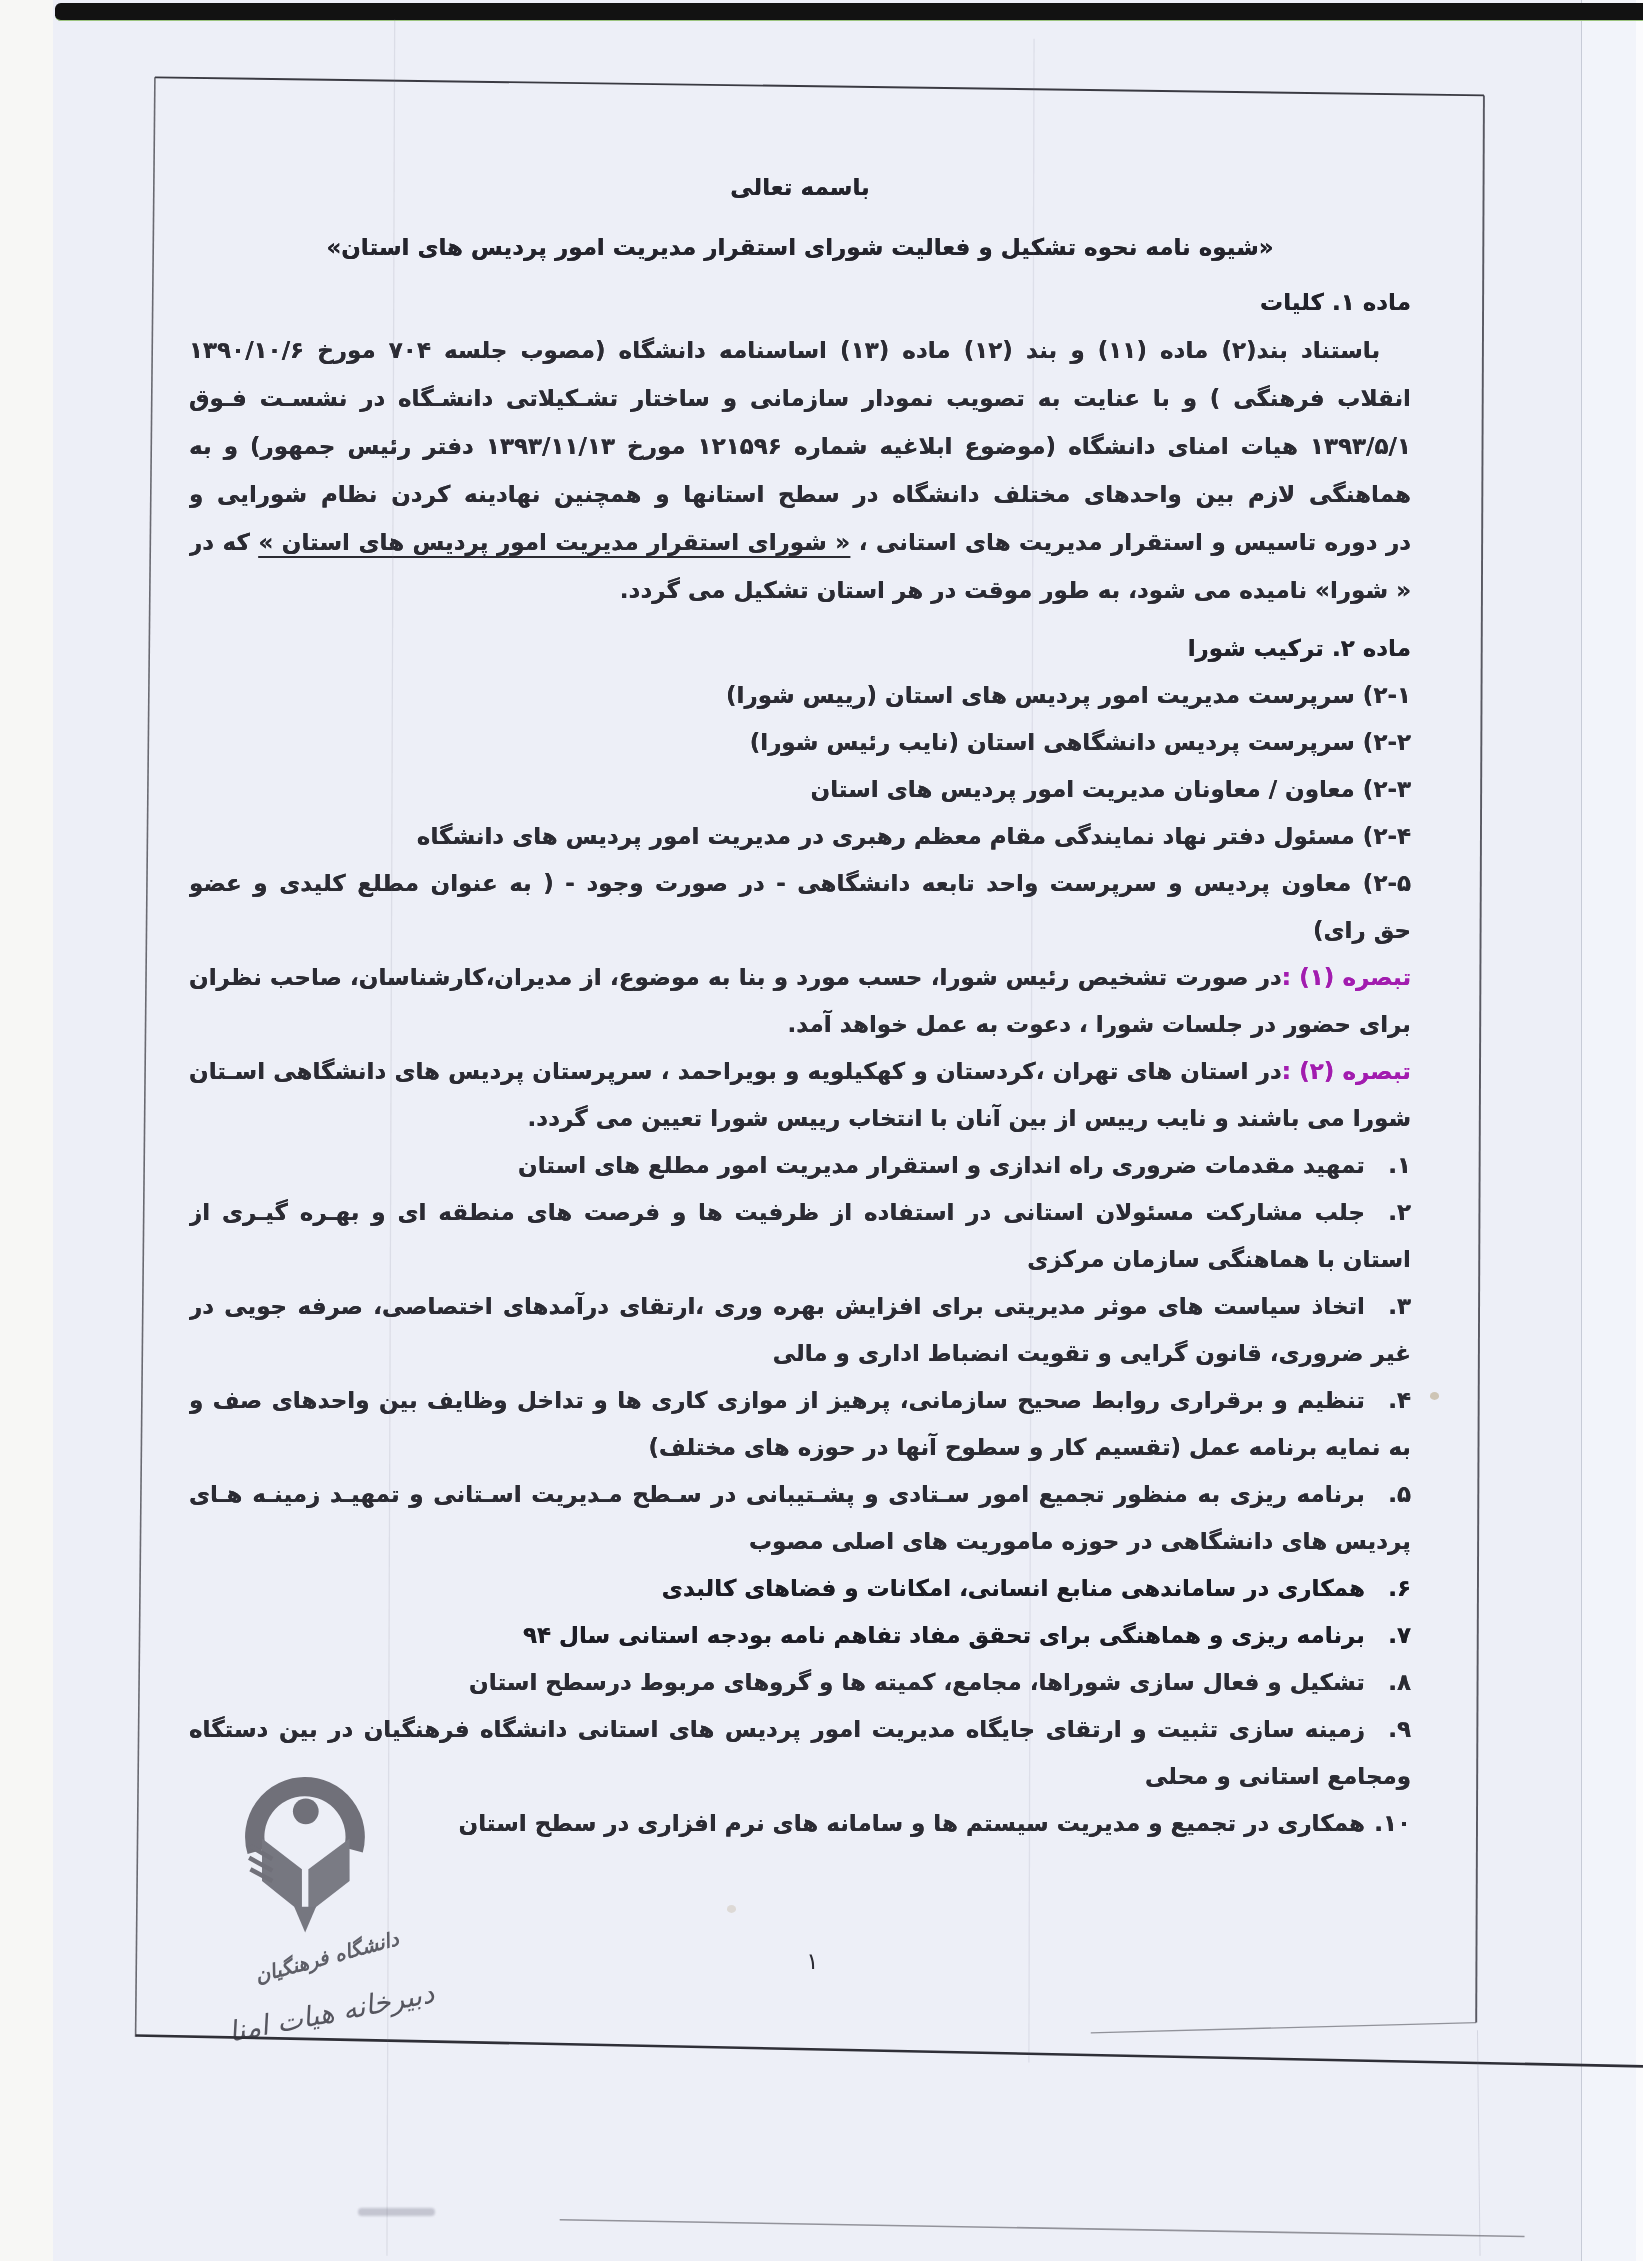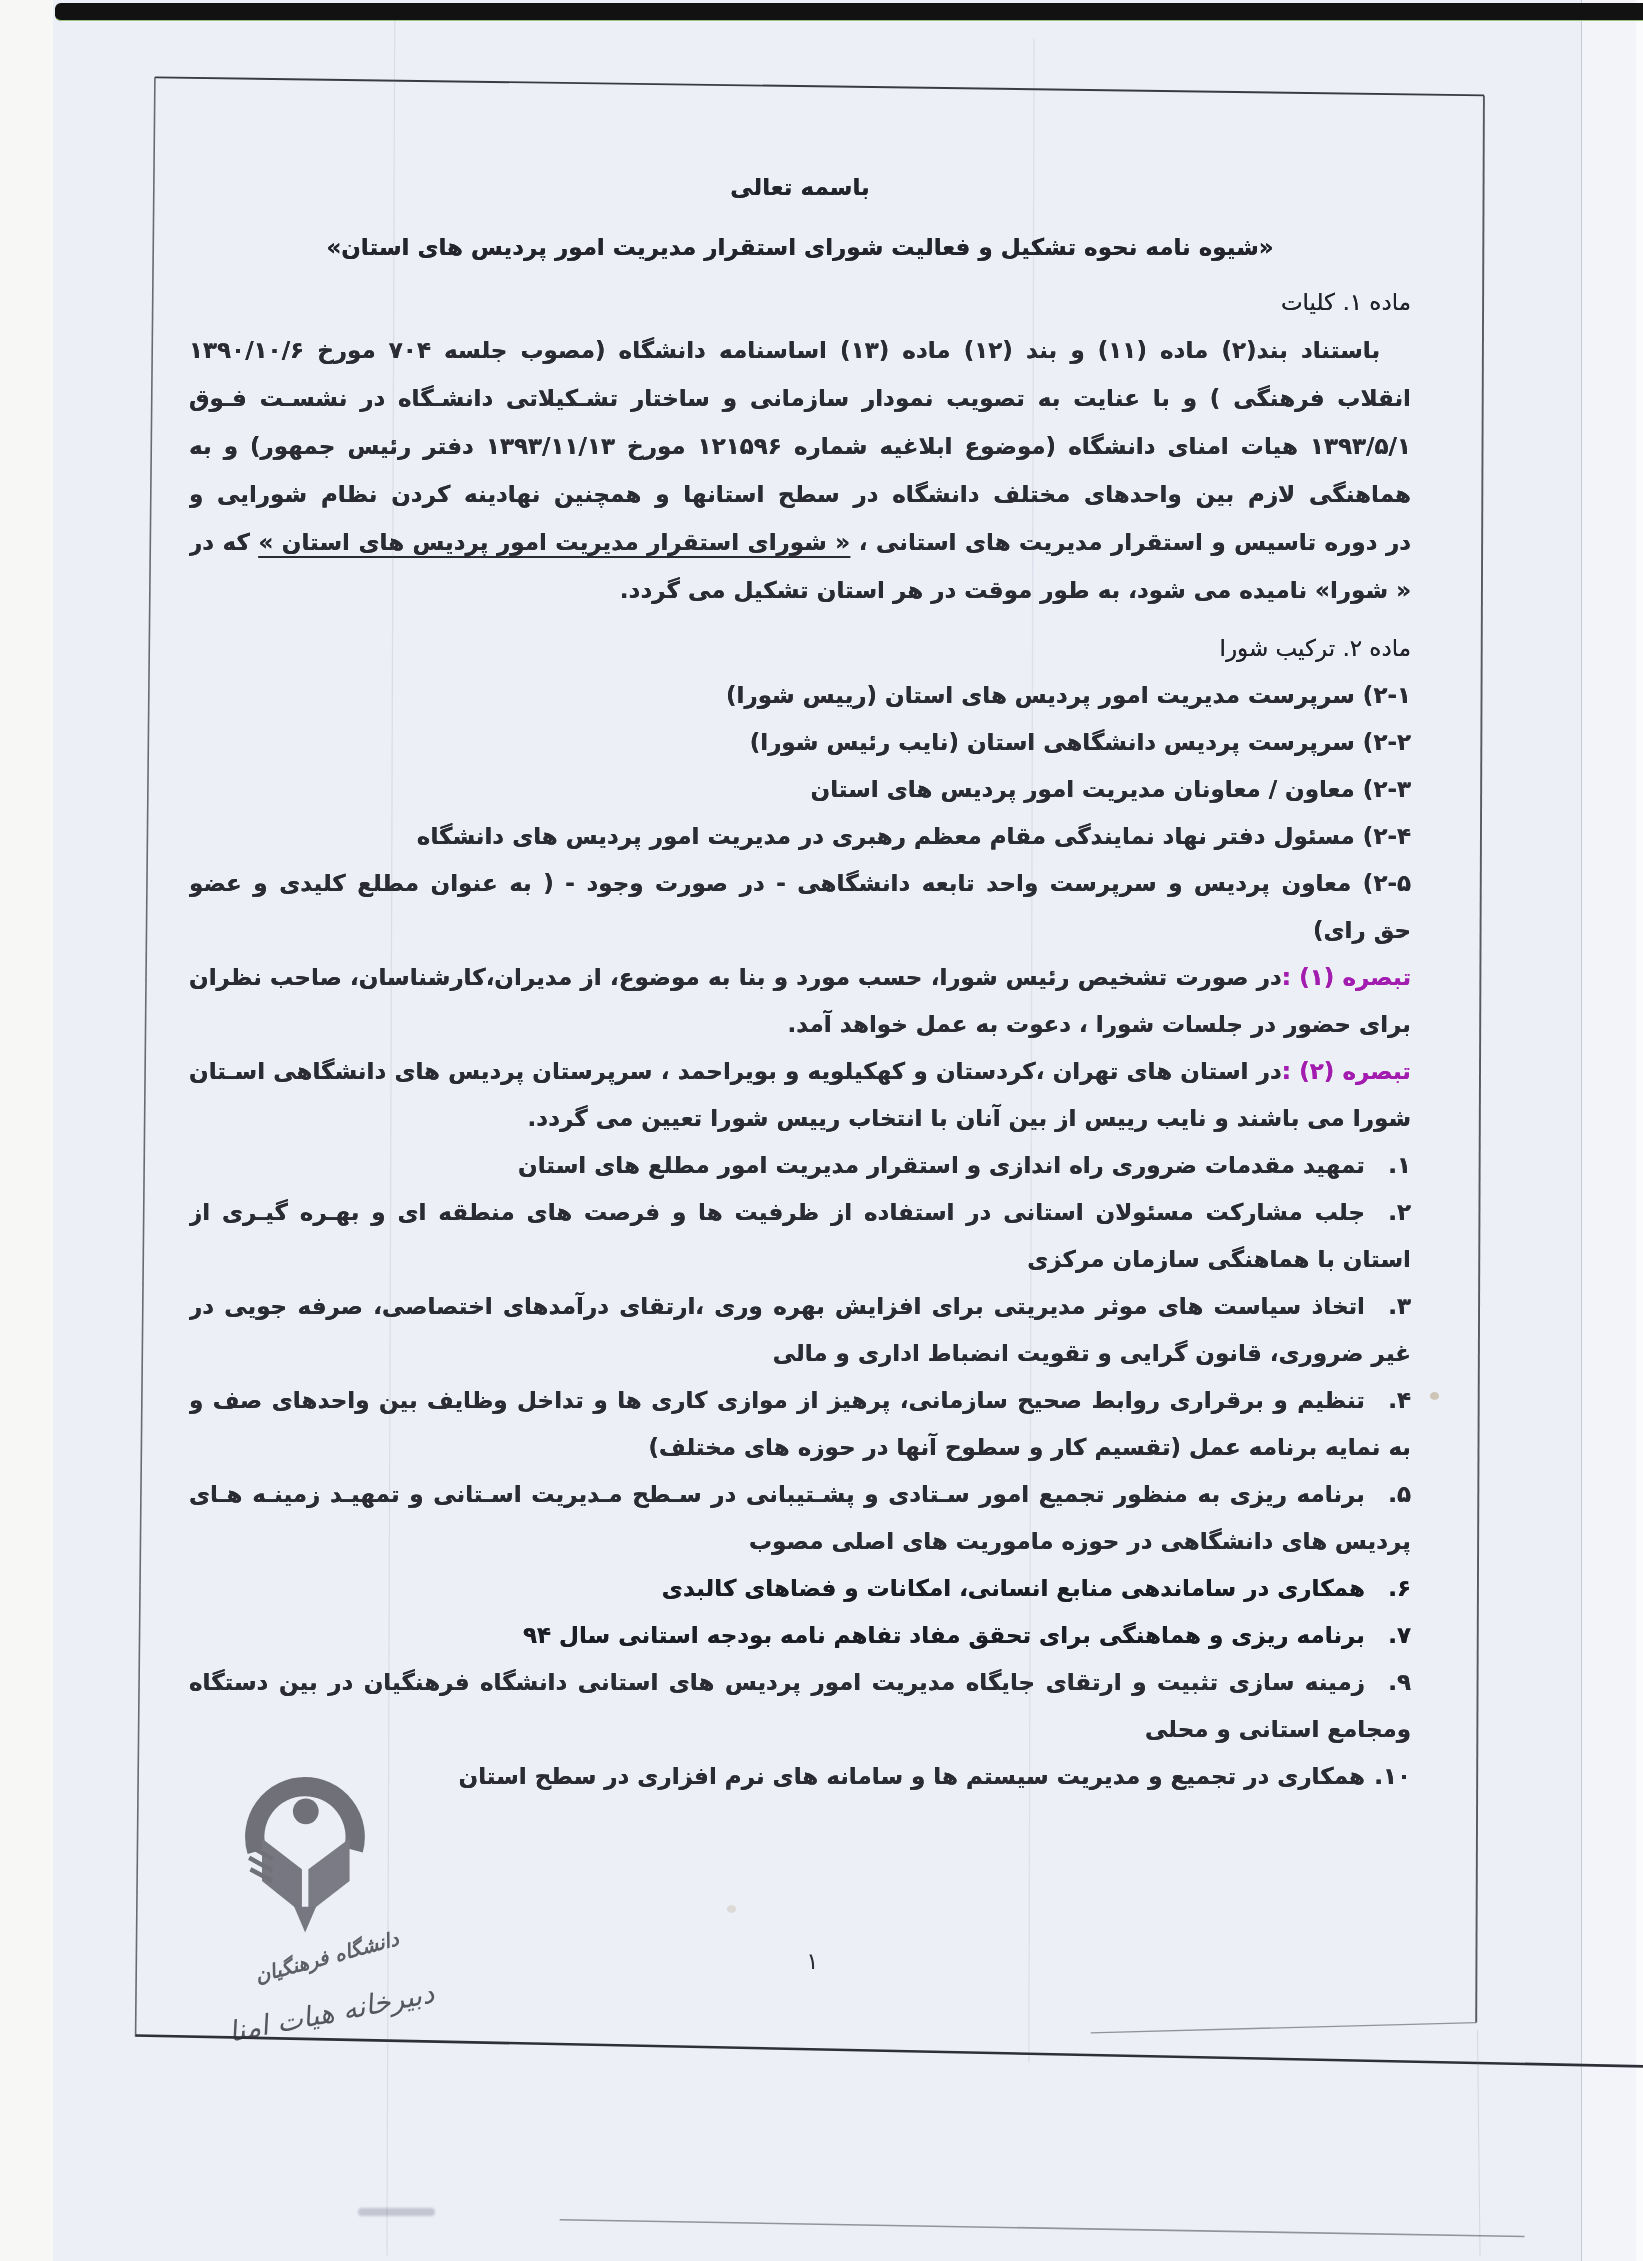--- a/index.html
+++ b/index.html
@@ -28,21 +28,21 @@
     position:absolute;left:189px;top:164px;width:1222px;z-index:4;
     direction:rtl;text-align:right;color:#2b2b33;font-size:23px;font-weight:600;
     text-shadow:0 0 0.3px currentColor;
   }
   .ln{height:47px;line-height:47px;white-space:nowrap;}
   .pln{height:48px;line-height:48px;}
   .just{white-space:normal;text-align:justify;text-align-last:justify;height:auto;overflow:hidden;}
   .just.pln{height:48px;} .just.ln{height:47px;}
   .center{text-align:center;white-space:nowrap;}
   .bold{font-weight:700;color:#24242c;}
-  .heading{font-weight:400;color:#23232b;}
+  .heading{font-weight:700;color:#23232b;}
   .indent{padding-right:31px;}
   .und{text-decoration:underline;text-underline-offset:5.8px;text-decoration-thickness:1.6px;}
   .mt20{margin-top:13px;} .mt12{margin-top:7.7px;} .mt18{margin-top:11.6px;} .mt8{margin-top:5.2px;}
   .note-label{font-weight:700;color:#a21caf;}
   .inum{display:inline-block;min-width:37px;margin-left:9px;font-weight:700;}
   .dark-item{color:#1d1d25;text-shadow:0 0 0.6px currentColor;}
   .page-number{position:absolute;left:793px;top:1948px;width:39px;text-align:center;font-size:23px;color:#2b2b33;z-index:4;}
 </style>
 </head>
 <body>
@@ -115,20 +115,21 @@
   <div class="ln">غیر ضروری، قانون گرایی و تقویت انضباط اداری و مالی</div>
 
   <div class="ln just"><span class="inum">۴.</span><span>تنظیم و برقراری روابط صحیح سازمانی، پرهیز از موازی کاری ها و تداخل وظایف بین واحدهای صف و استان با توجـه</span></div>
   <div class="ln">به نمایه برنامه عمل (تقسیم کار و سطوح آنها در حوزه های مختلف)</div>
 
   <div class="ln just"><span class="inum">۵.</span><span>برنامه ریزی به منظور تجمیع امور سـتادی و پشـتیبانی در سـطح مـدیریت اسـتانی و تمهیـد زمینـه هـای تمرکـز</span></div>
   <div class="ln">پردیس های دانشگاهی در حوزه ماموریت های اصلی مصوب</div>
 
   <div class="ln dark-item"><span class="inum">۶.</span><span>همکاری در ساماندهی منابع انسانی، امکانات و فضاهای کالبدی</span></div>
   <div class="ln dark-item"><span class="inum">۷.</span><span>برنامه ریزی و هماهنگی برای تحقق مفاد تفاهم نامه بودجه استانی سال ۹۴</span></div>
+  <div class="ln"><span class="inum">۸.</span><span>تشکیل و فعال سازی شوراها، مجامع، کمیته ها و گروهای مربوط درسطح استان</span></div>
 
   <div class="ln just"><span class="inum">۹.</span><span>زمینه سازی تثبیت و ارتقای جایگاه مدیریت امور پردیس های استانی دانشگاه فرهنگیان در بین دستگاه هـا، نهادهـا</span></div>
   <div class="ln">ومجامع استانی و محلی</div>
 
   <div class="ln"><span class="inum">۱۰.</span><span>همکاری در تجمیع و مدیریت سیستم ها و سامانه های نرم افزاری در سطح استان</span></div>
 </div>
 
 <div class="page-number">۱</div>
 
 

